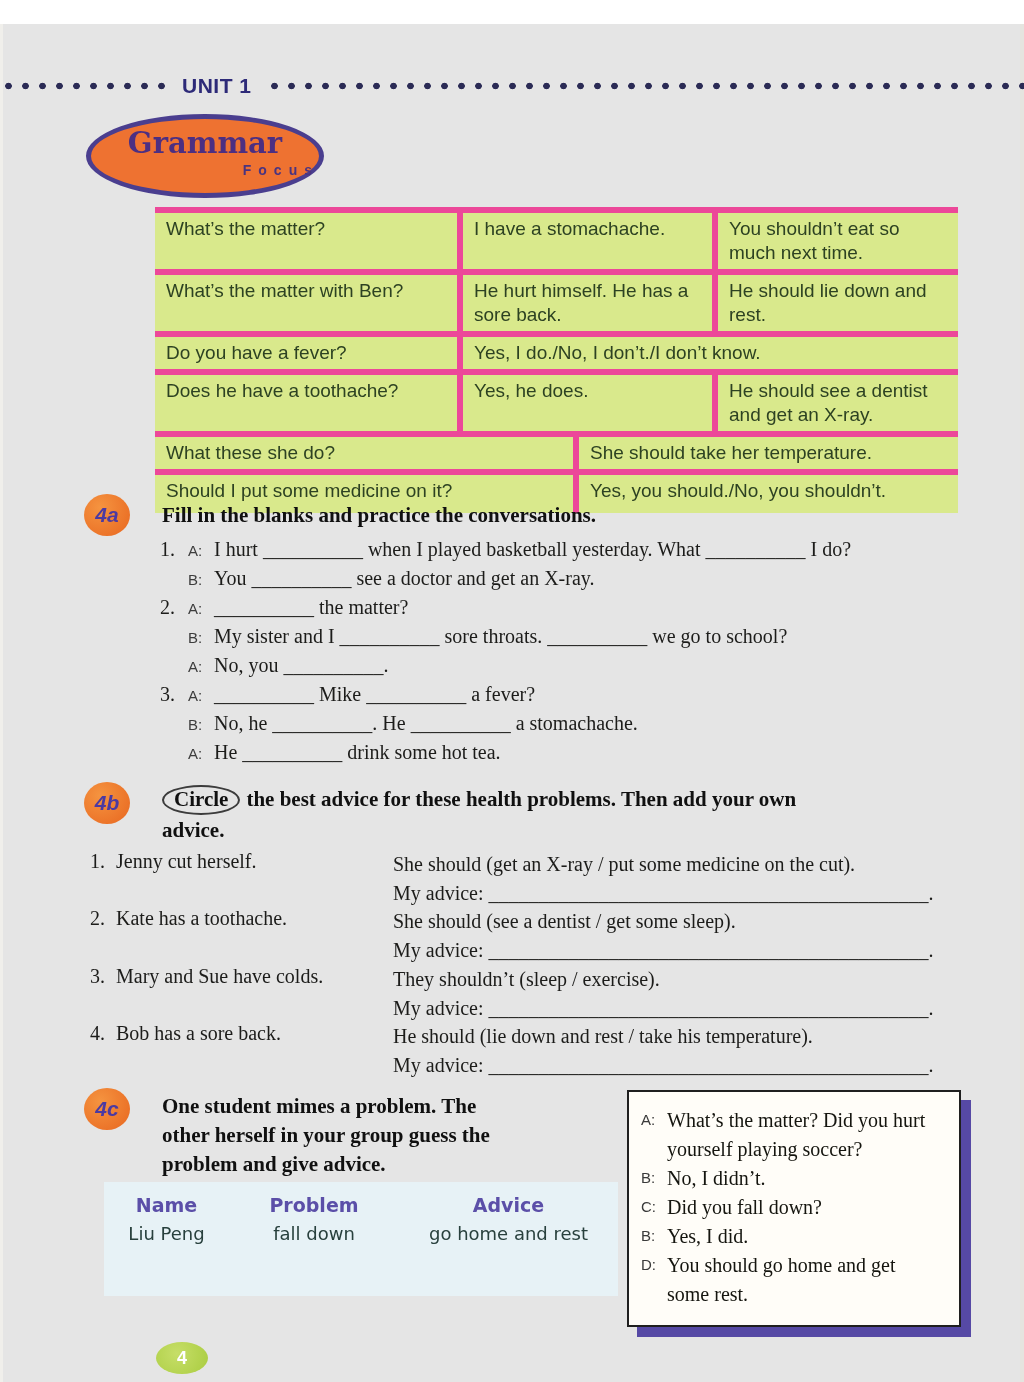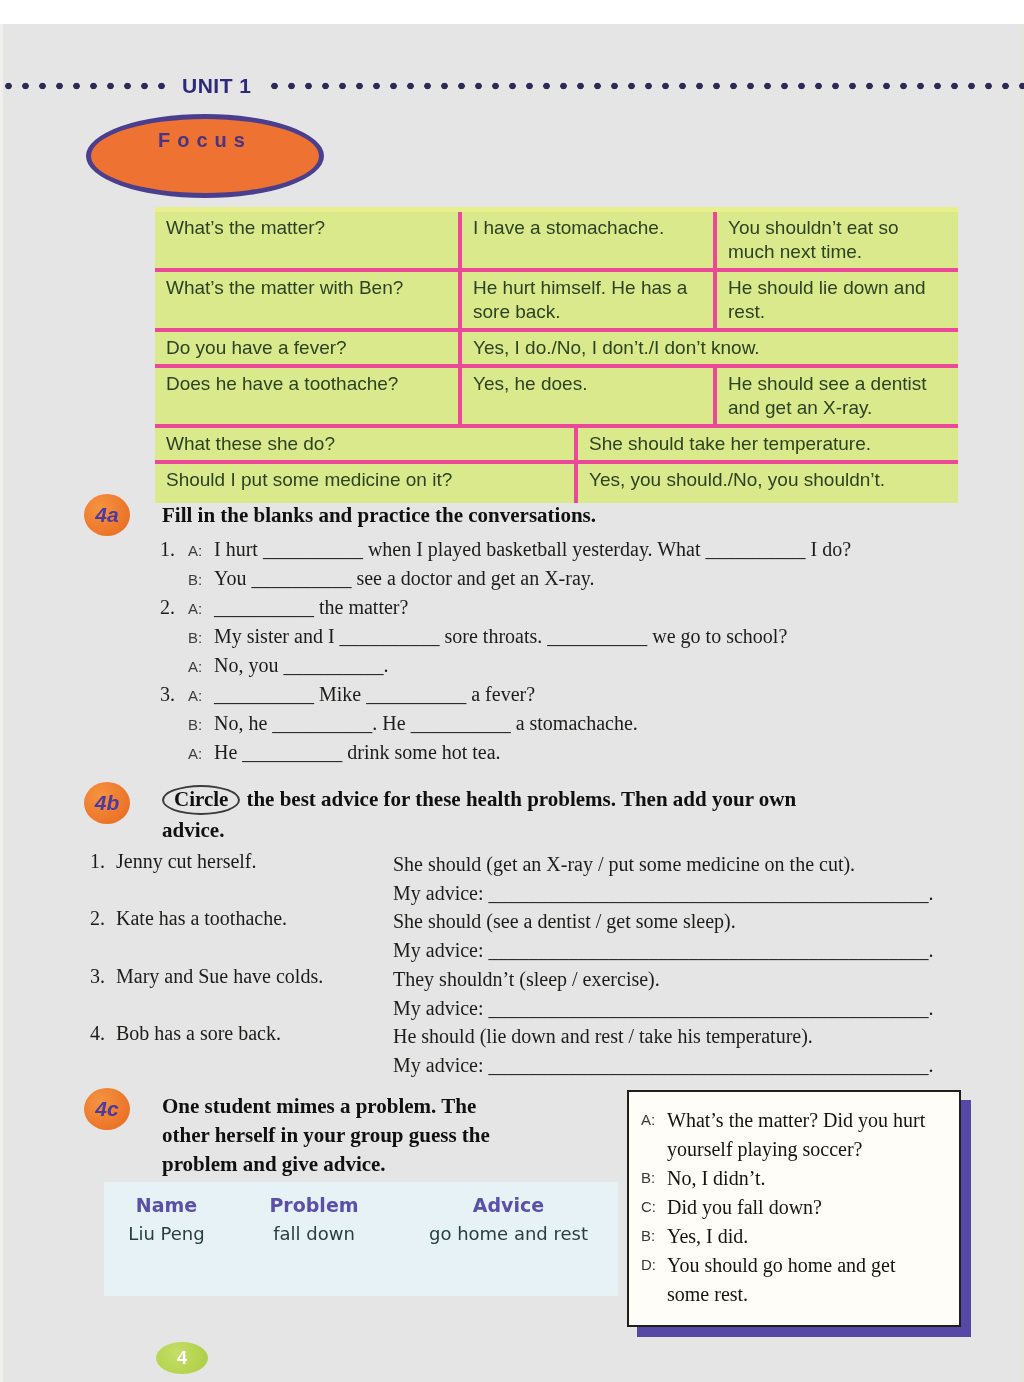--- a/index.html
+++ b/index.html
@@ -17,27 +17,27 @@
   .dots-left{width:168px;}
   .dots-right{flex:1;}
   .unit-label{font-family:"Liberation Sans",sans-serif;font-weight:800;font-size:21px;
               color:#2d2a78;letter-spacing:0.5px;white-space:nowrap;}
 
   
   .grammar-oval{position:absolute;left:86px;top:90px;width:238px;height:84px;border-radius:50%;
                 background:#ee7231;border:5px solid #4a3e8f;text-align:center;box-sizing:border-box;
                 padding-top:9px;}
   .g1{font-family:"DejaVu Serif",serif;font-weight:700;font-size:29px;color:#4c2f82;line-height:30px;}
-  .g2{font-family:"Liberation Sans",sans-serif;font-weight:800;font-size:20px;color:#4a3480;
-      letter-spacing:7px;line-height:24px;}
+  .g2{font-family:"Liberation Sans",sans-serif;font-weight:800;font-size:14px;color:#4a3480;
+      letter-spacing:7px;line-height:24px;text-align:right;}
 
   
   .grammar-table{position:absolute;left:155px;top:183px;width:803px;border-collapse:collapse;
                  background:#d9e98c;border:hidden;border-top:5px solid #e9ef8d;table-layout:fixed;}
-  .grammar-table td{border:4px solid #ec4899;padding:4px 11px;vertical-align:top;
+  .grammar-table td{border:6px solid #ec4899;padding:4px 11px;vertical-align:top;
                     font-family:"Liberation Sans",sans-serif;font-size:19px;color:#2d4222;
                     line-height:24px;font-weight:500;}
 
   
   .badge{position:absolute;width:46px;height:42px;border-radius:50%;
          background:radial-gradient(circle at 35% 32%,#f59440,#e8661f);
          display:flex;align-items:center;justify-content:center;
          font-family:"Liberation Sans",sans-serif;font-style:italic;font-weight:800;
          font-size:21px;color:#4b3aa2;}
 
@@ -95,20 +95,21 @@
   <div class="edge-right"></div>
   <div class="edge-bottom"></div>
 
   <div class="header">
     <div class="dots dots-left"></div>
     <div class="unit-label">UNIT 1</div>
     <div class="dots dots-right"></div>
   </div>
 
   <div class="grammar-oval">
+    <div class="g1">Grammar</div>
     <div class="g2">Focus</div>
   </div>
 
   <table class="grammar-table">
     <colgroup>
         <col style="width:305px">
         <col style="width:116px">
         <col style="width:139px">
         <col style="width:243px">
       </colgroup>

